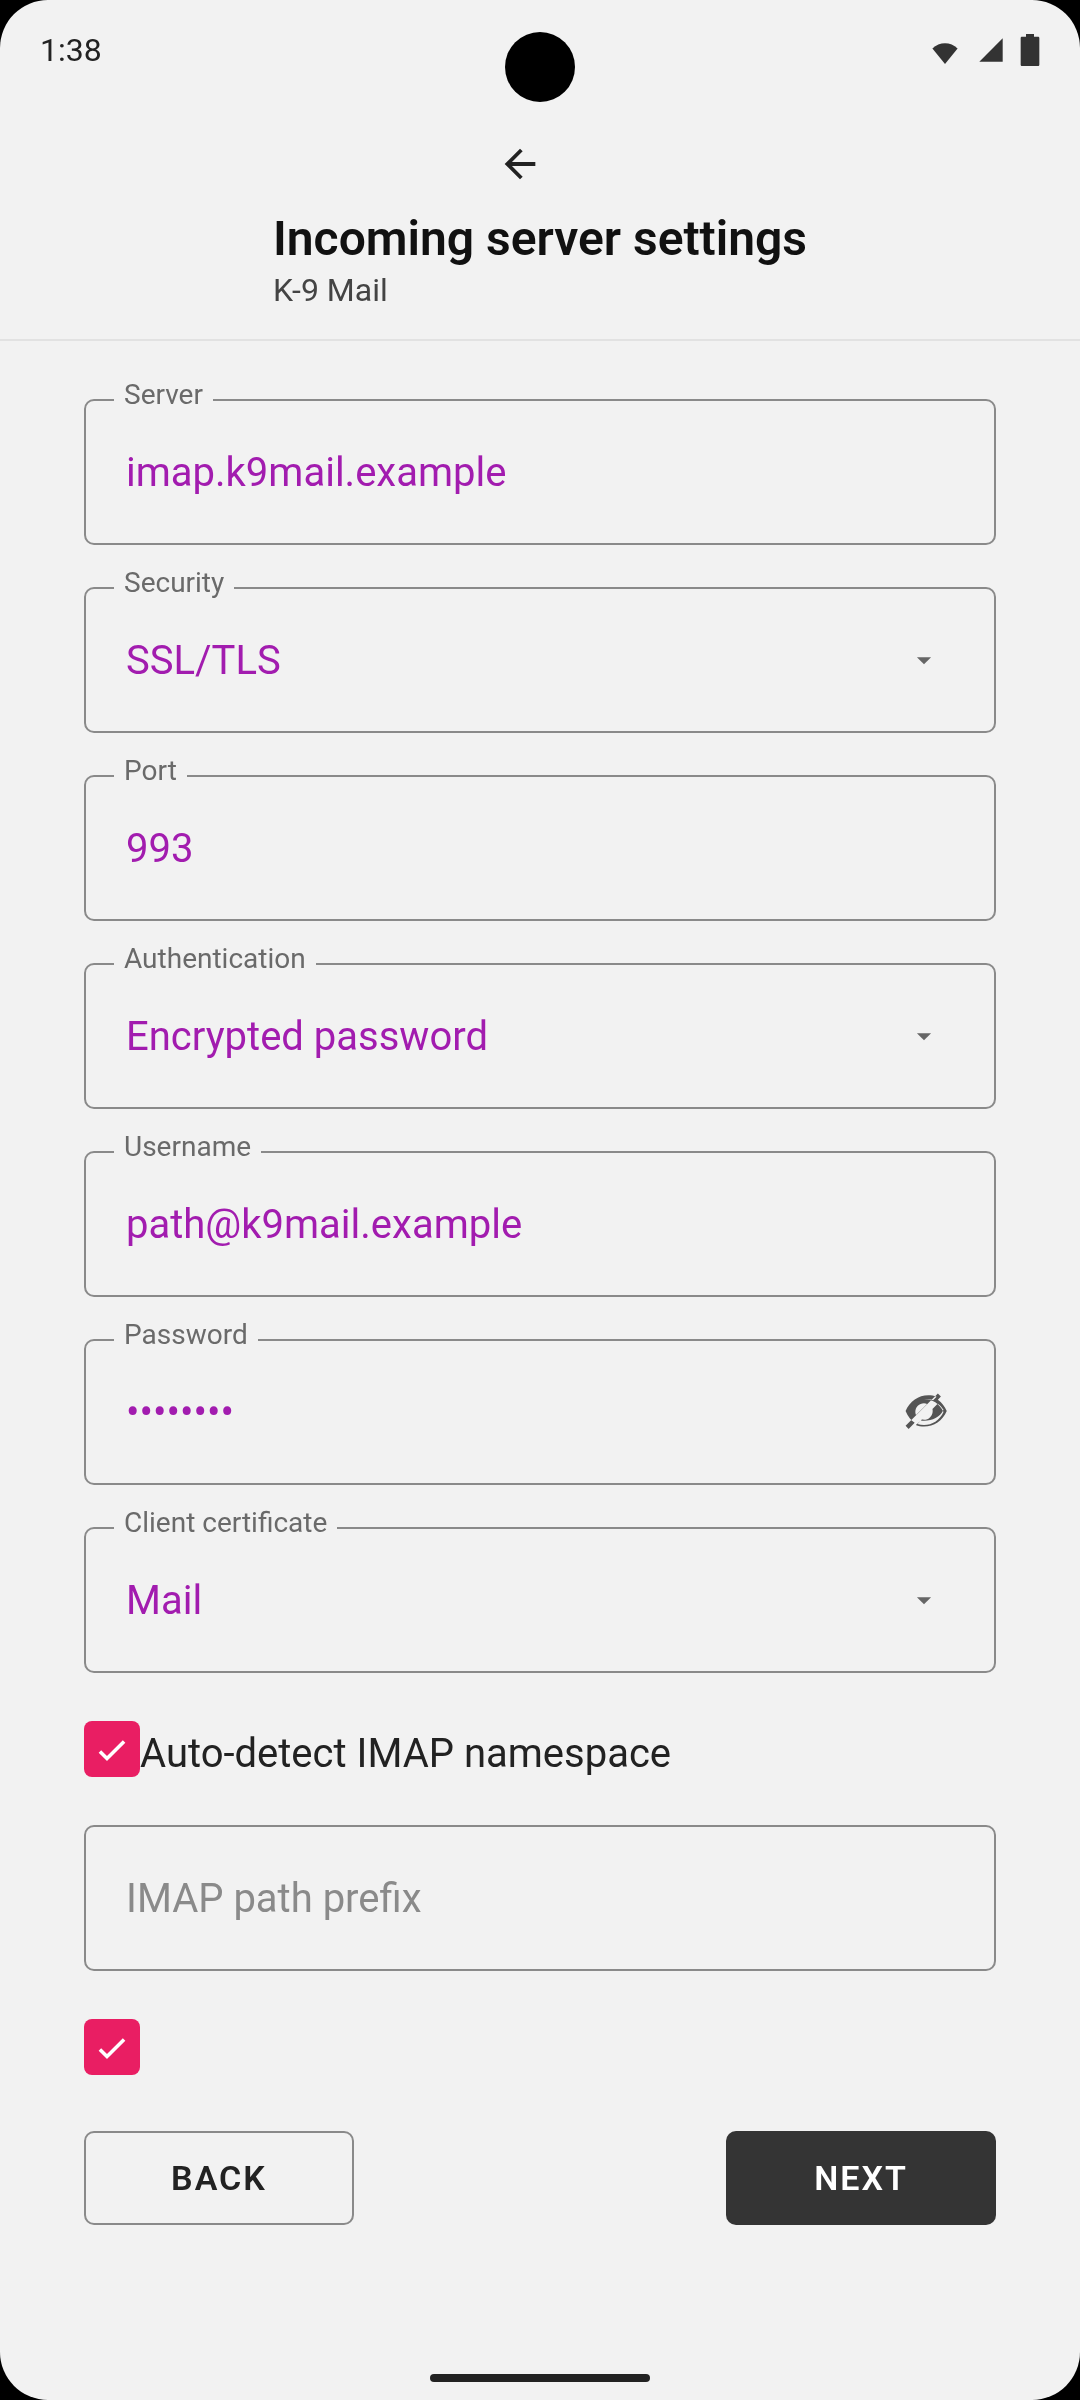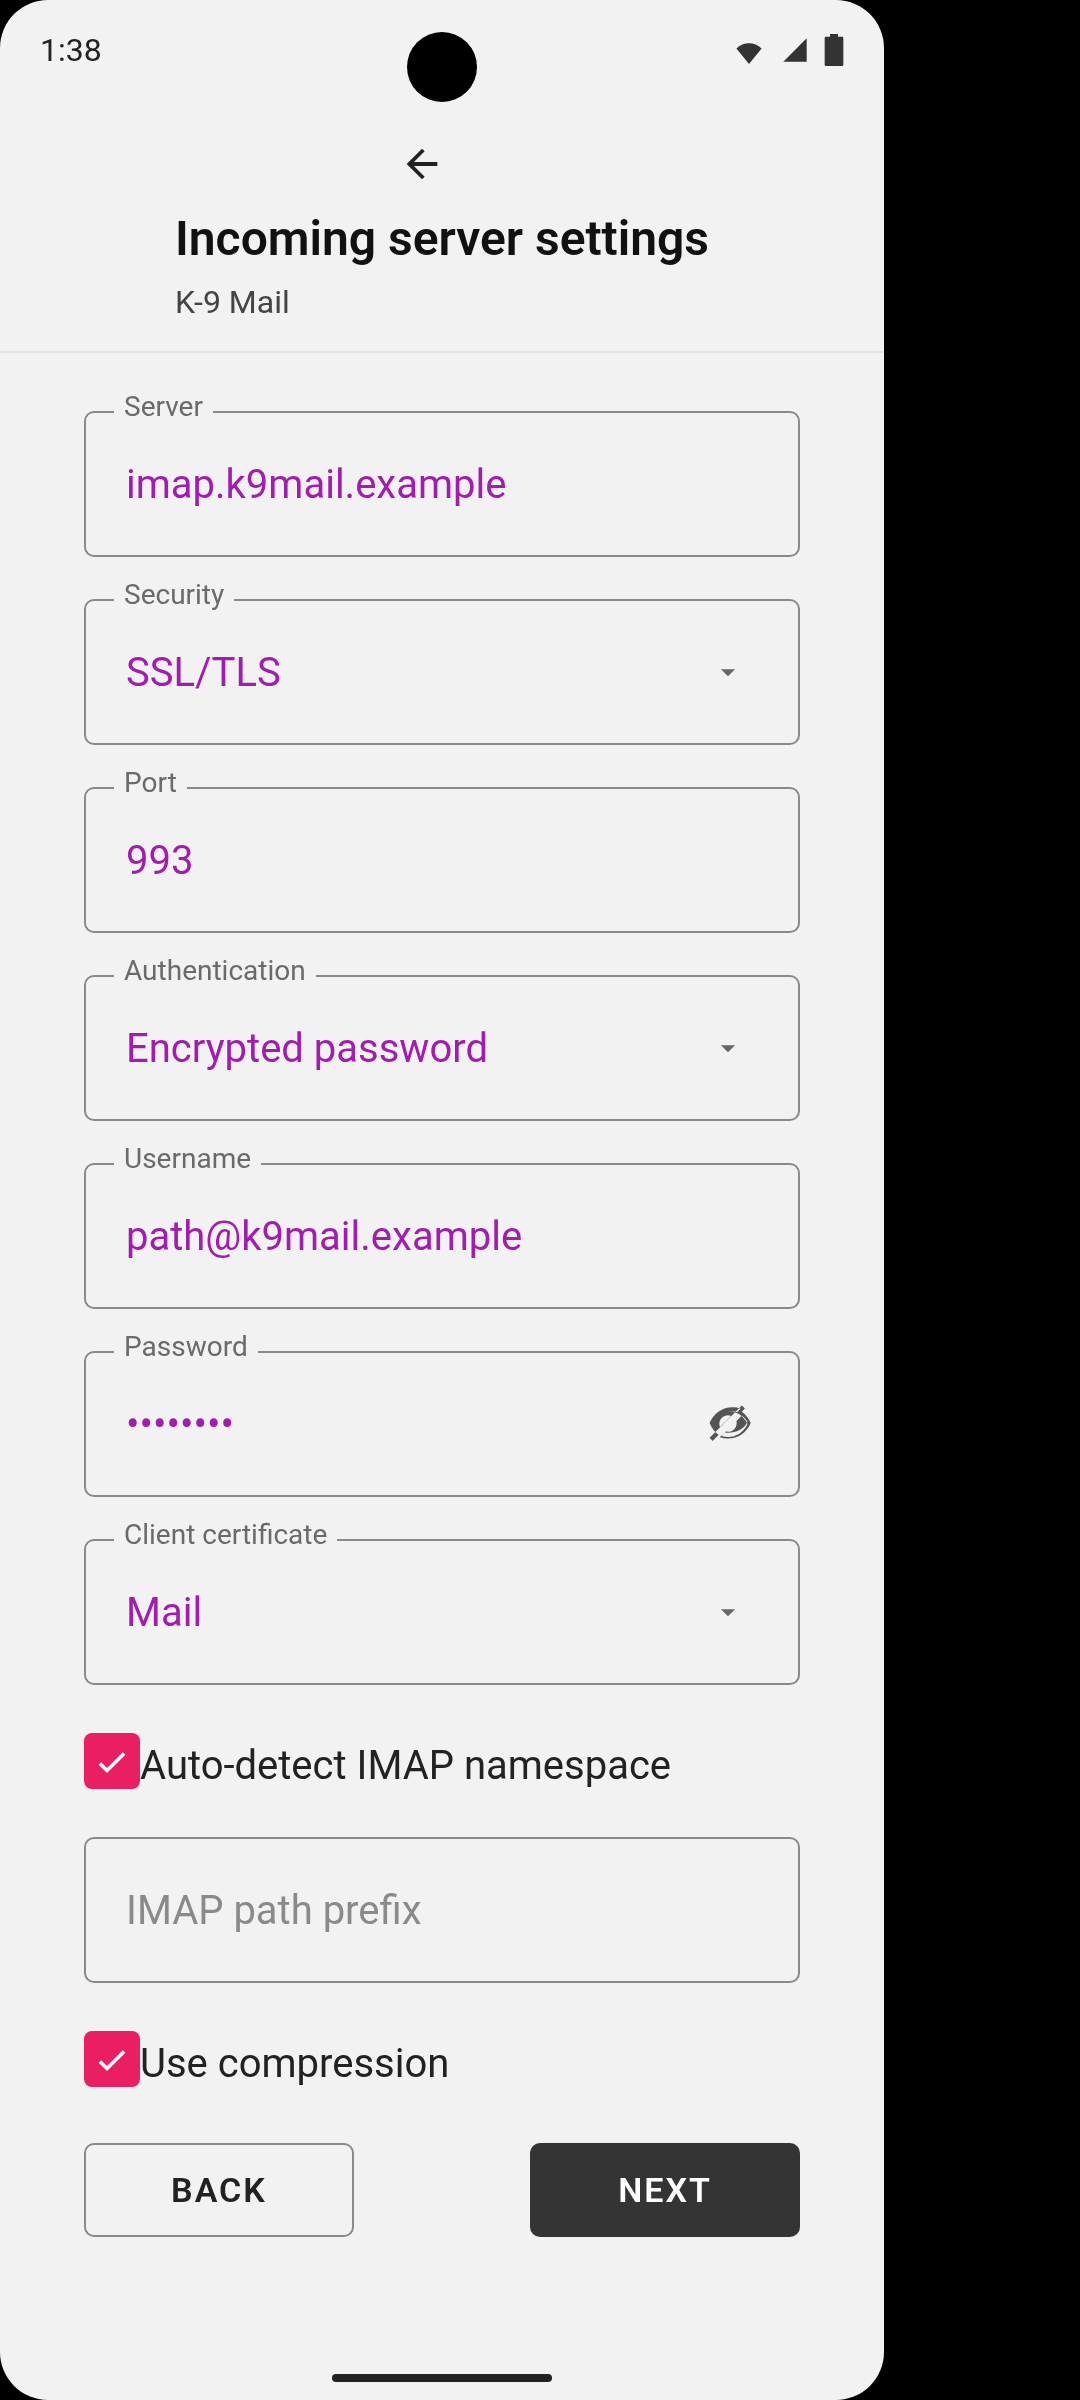--- a/index.html
+++ b/index.html
@@ -8,21 +8,21 @@
     padding: 0;
     font-family: Roboto, "Segoe UI", Arial, sans-serif;
   }
   html, body {
     width: 1080px;
     height: 2400px;
     background: #000;
   }
   .device {
     position: relative;
-    width: 884px;
+    width: 1080px;
     height: 2400px;
     background: #f2f2f2;
     border-radius: 48px;
     overflow: hidden;
   }
   
   .status-bar {
     height: 100px;
     display: flex;
     align-items: center;
@@ -69,21 +69,21 @@
   }
   .app-bar-titles { display: flex; flex-direction: column; }
   .app-title {
     font-size: 48px;
     font-weight: 600;
     color: #111;
   }
   .app-subtitle {
     font-size: 32px;
     color: #444;
-    margin-top: 16px;
+    margin-top: 4px;
   }
   
   .form {
     padding: 58px 84px 10px 84px;
     display: flex;
     flex-direction: column;
     gap: 42px;
   }
   .field {
     position: relative;
@@ -293,21 +293,20 @@
     <div class="field">
       <span class="field-placeholder">IMAP path prefix</span>
     </div>
 
     <div class="check-row">
       <div class="checkbox">
         <svg width="40" height="40" viewBox="0 0 24 24">
             <path fill="#fff" d="M9 16.2l-3.5-3.5L4 14.2 9 19.2 20 8.2l-1.5-1.5z"></path>
           </svg>
       </div>
-      <span class="check-label">Use compression</span>
     </div>
 
   </div>
 
   <div class="footer">
     <button class="btn btn-outline">
       <span>BACK</span>
     </button>
     <button class="btn btn-filled">
       <span>NEXT</span>

